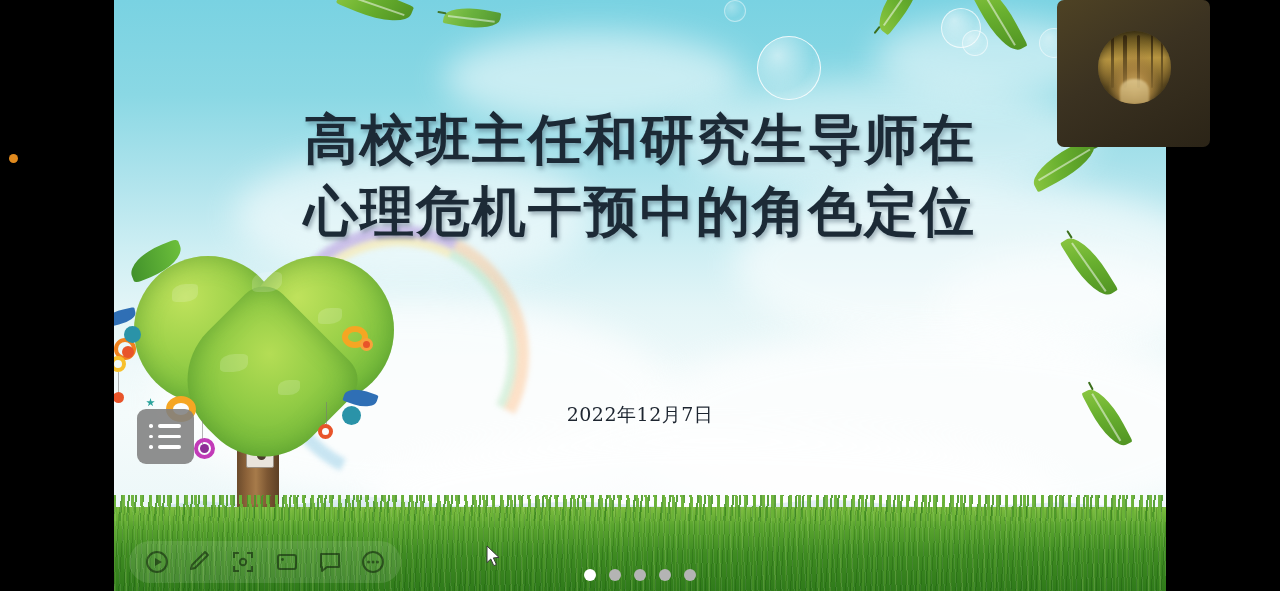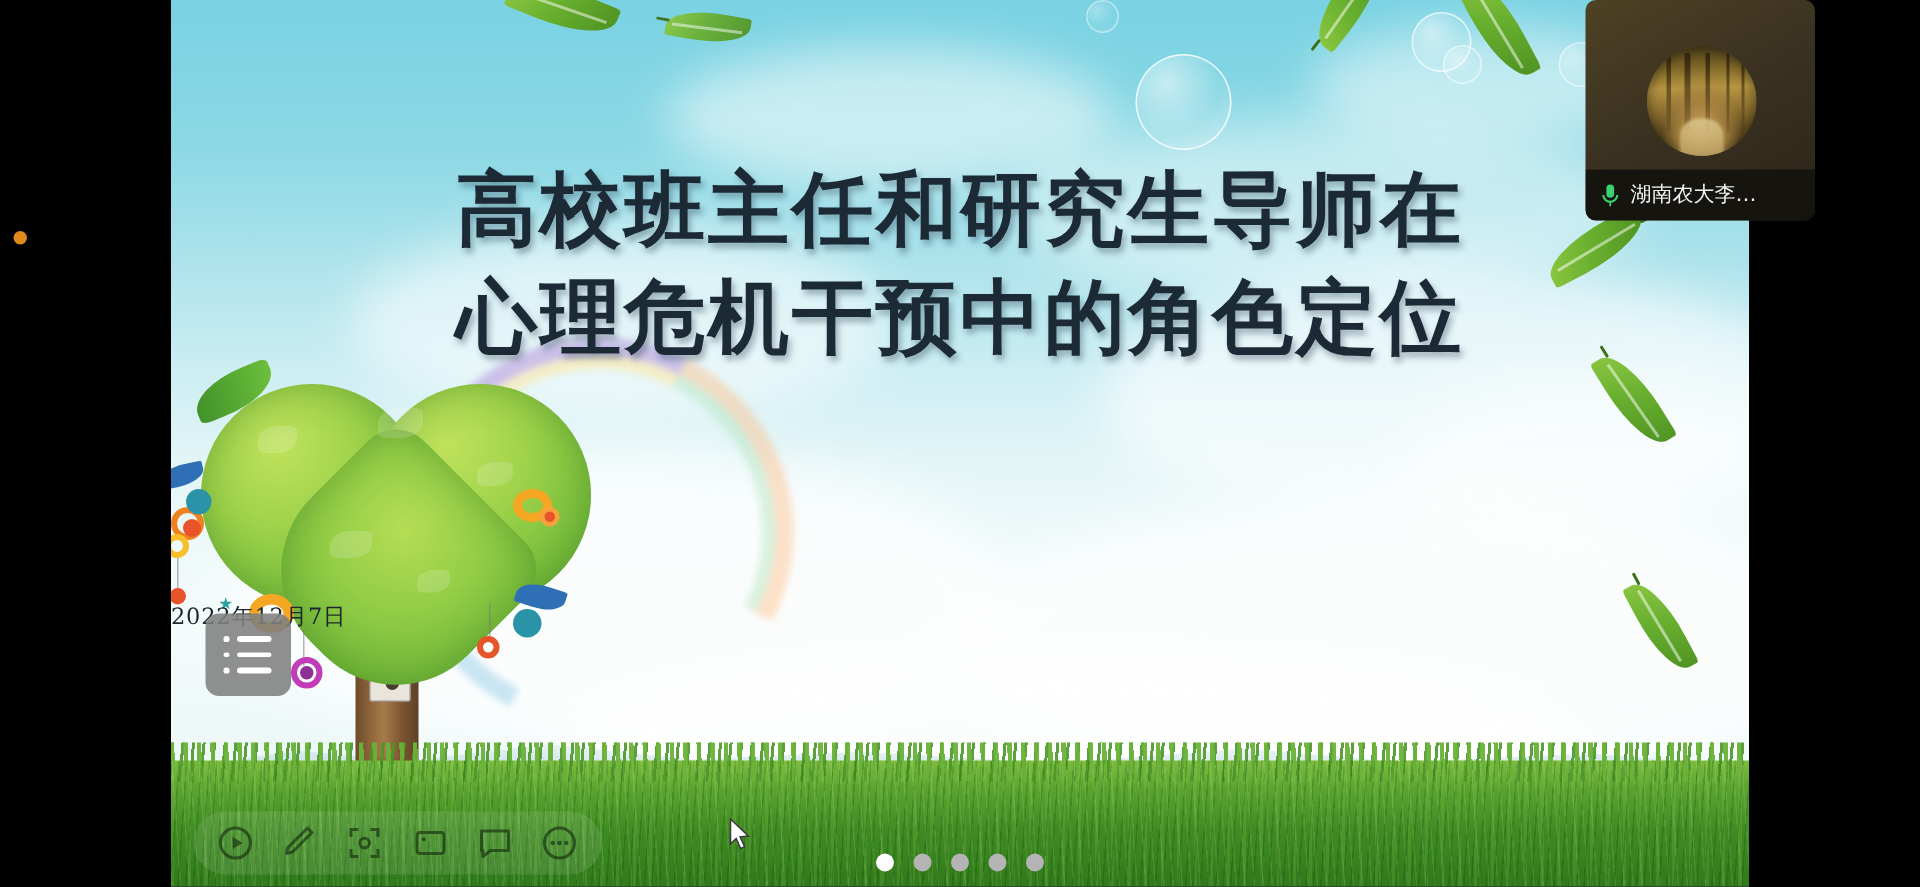--- a/index.html
+++ b/index.html
@@ -192,22 +192,23 @@
     white-space:pre-line;
   }
   .byline {
     position:absolute; left:0; right:0; top:356px;
     text-align:center;
     font-family:"DejaVu Serif", serif;
     font-size:22px; color:#1d2530; letter-spacing:1px;
   }
   .date {
     position:absolute; left:0; right:0; top:402px;
+    text-align:center;
     font-family:"DejaVu Serif", serif;
-    font-size:15px; color:#1d2530; letter-spacing:.5px;
+    font-size:19px; color:#1d2530; letter-spacing:.5px;
   }
 
   
   .menu-btn {
     position:absolute; left:23px; top:409px;
     width:57px; height:55px; border-radius:9px;
     background:rgba(128,128,128,.88);
     display:flex; flex-direction:column; justify-content:center; gap:7px;
     padding-left:12px;
     cursor:pointer;
@@ -445,23 +446,15 @@
 
   <div class="vtile">
     <div class="vavatar">
       <span class="trunkline" style="left:18%;"></span>
       <span class="trunkline" style="left:34%; width:4px;"></span>
       <span class="trunkline" style="left:54%;"></span>
       <span class="trunkline" style="left:72%; width:2px;"></span>
       <span class="trunkline" style="left:86%; width:2px;"></span>
       <span class="path"></span>
     </div>
-    <div class="vlabel">
-      <svg class="mic" viewBox="0 0 14 18">
-        <rect x="4.2" y="1" width="5.6" height="9.4" rx="2.8" fill="#3bd16f"></rect>
-        <path d="M2 8.4a5 5 0 0 0 10 0" fill="none" stroke="#3bd16f" stroke-width="1.5"></path>
-        <rect x="6.4" y="13.2" width="1.2" height="3.4" fill="#3bd16f"></rect>
-      </svg>
-      <span class="name">湖南农大李…</span>
-    </div>
   </div>
 
 </div>
 
 </body></html>

